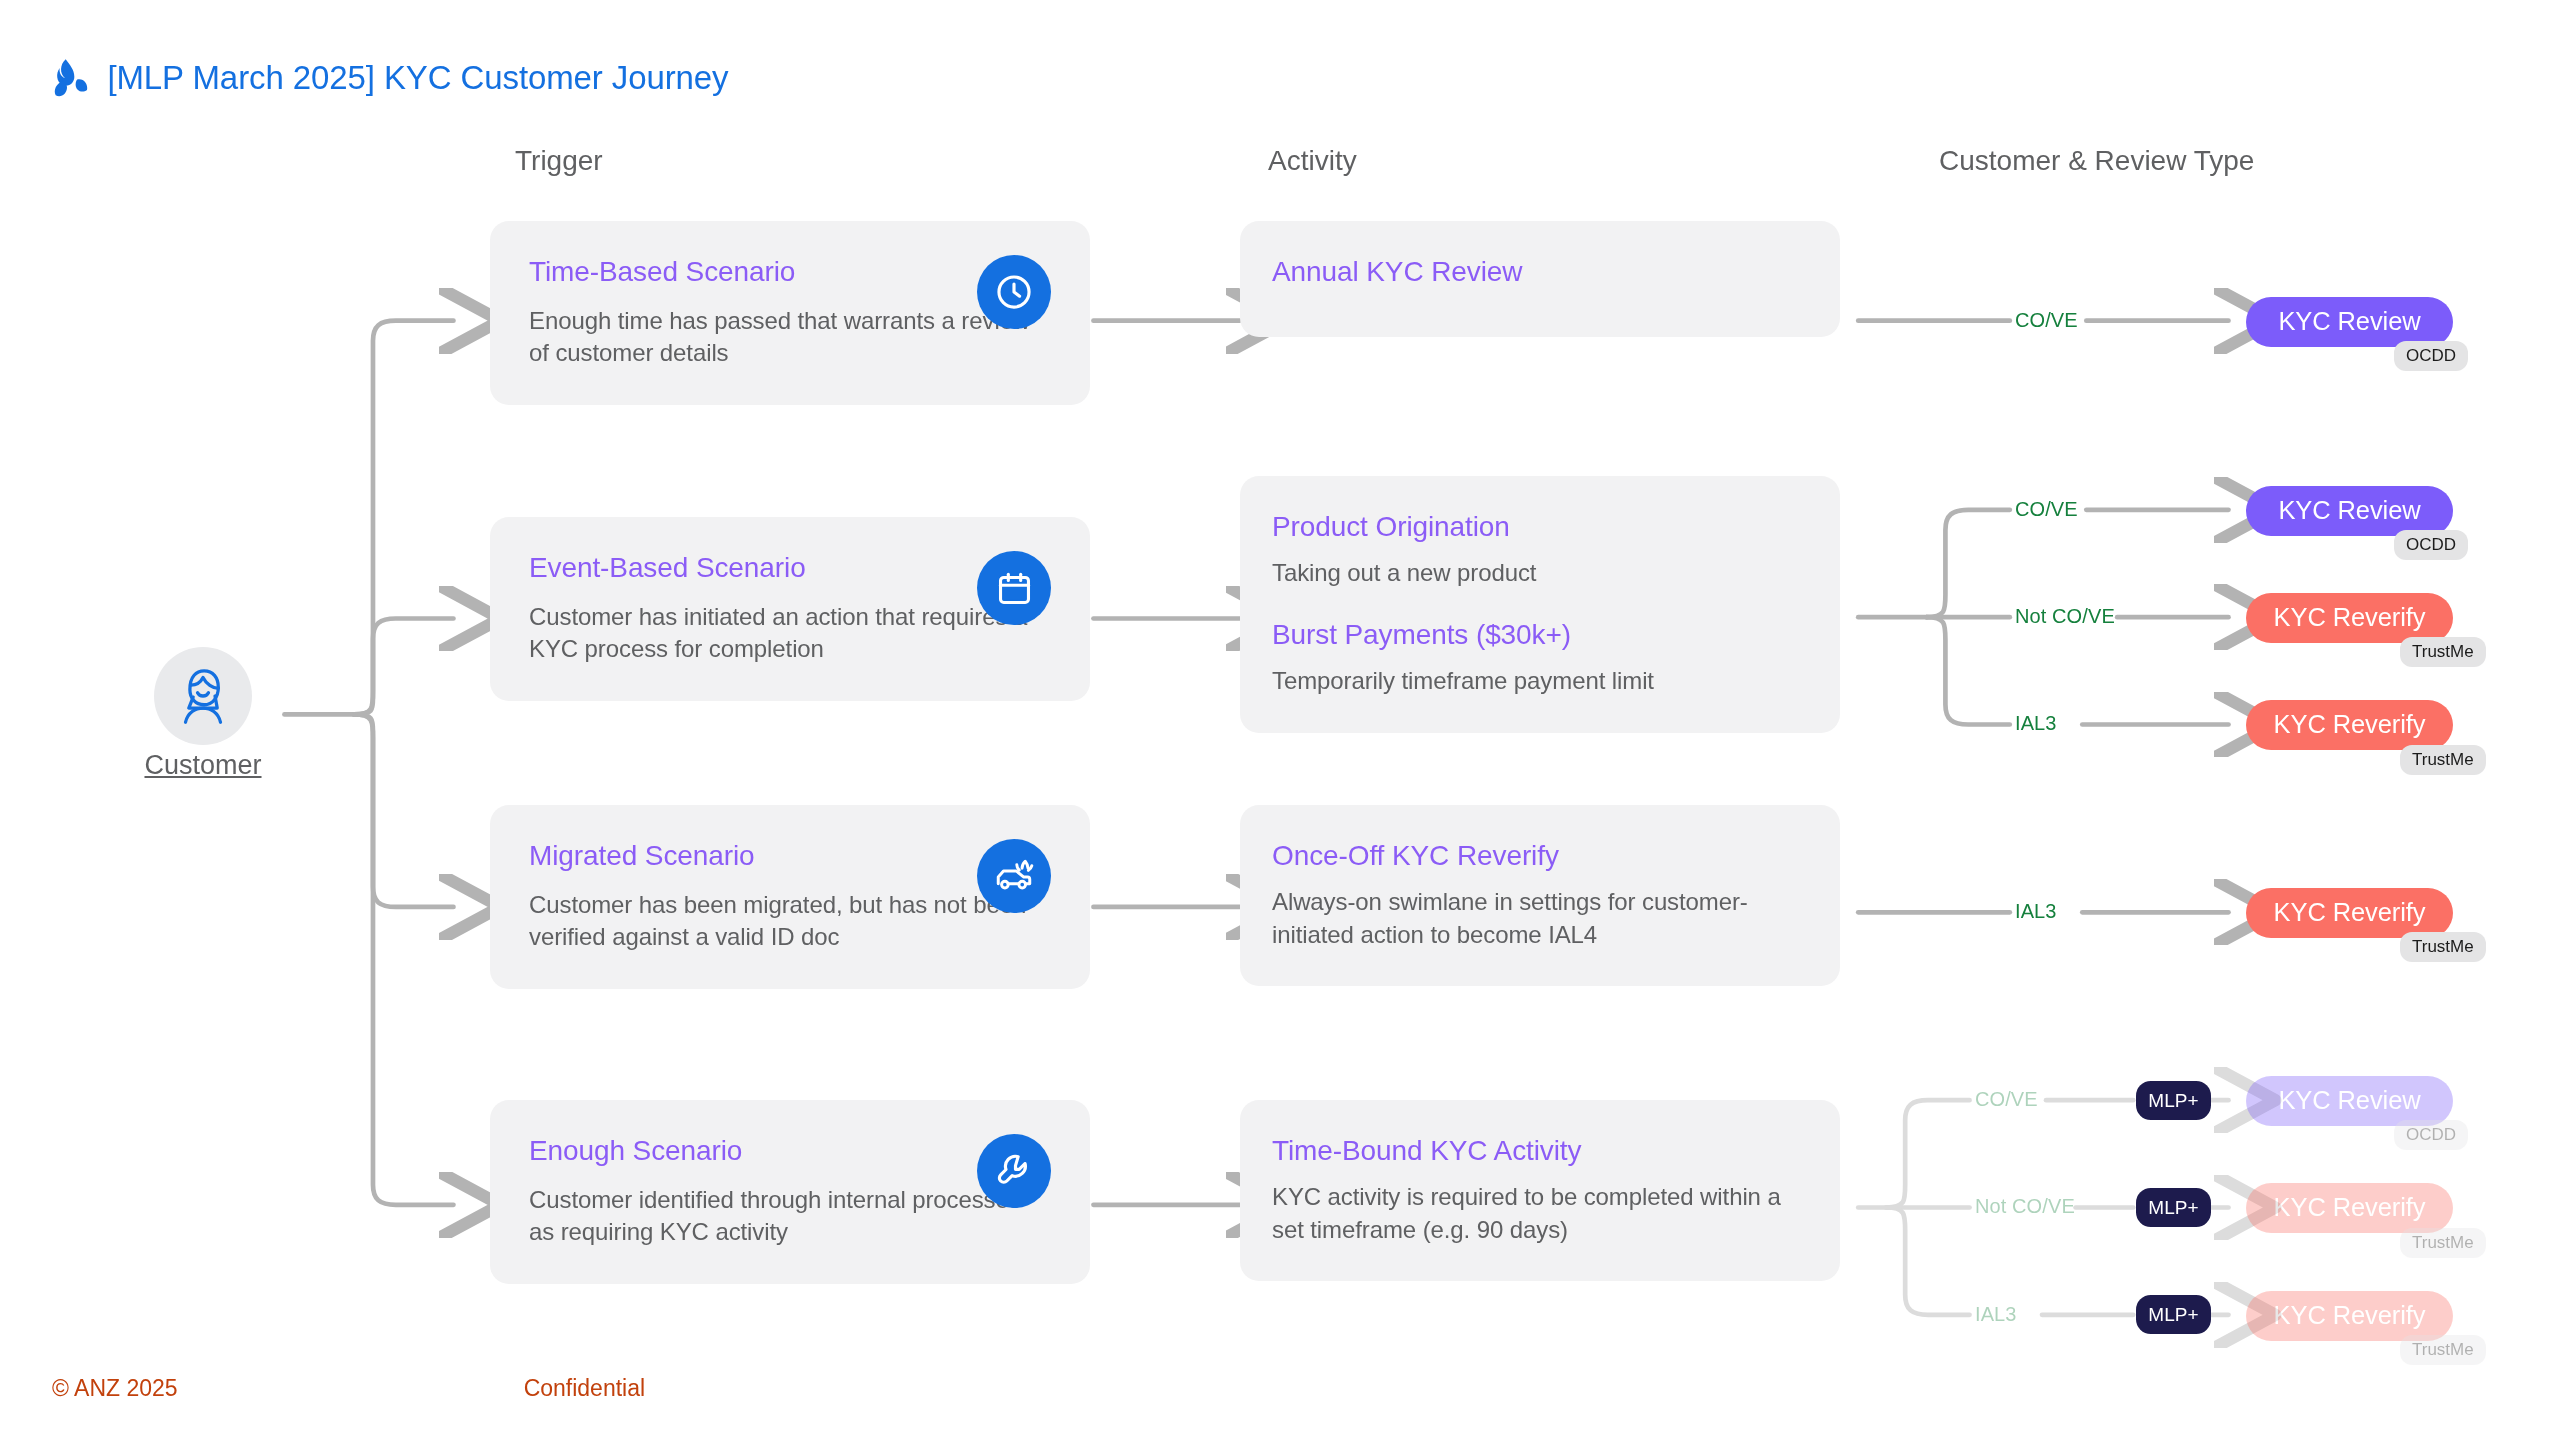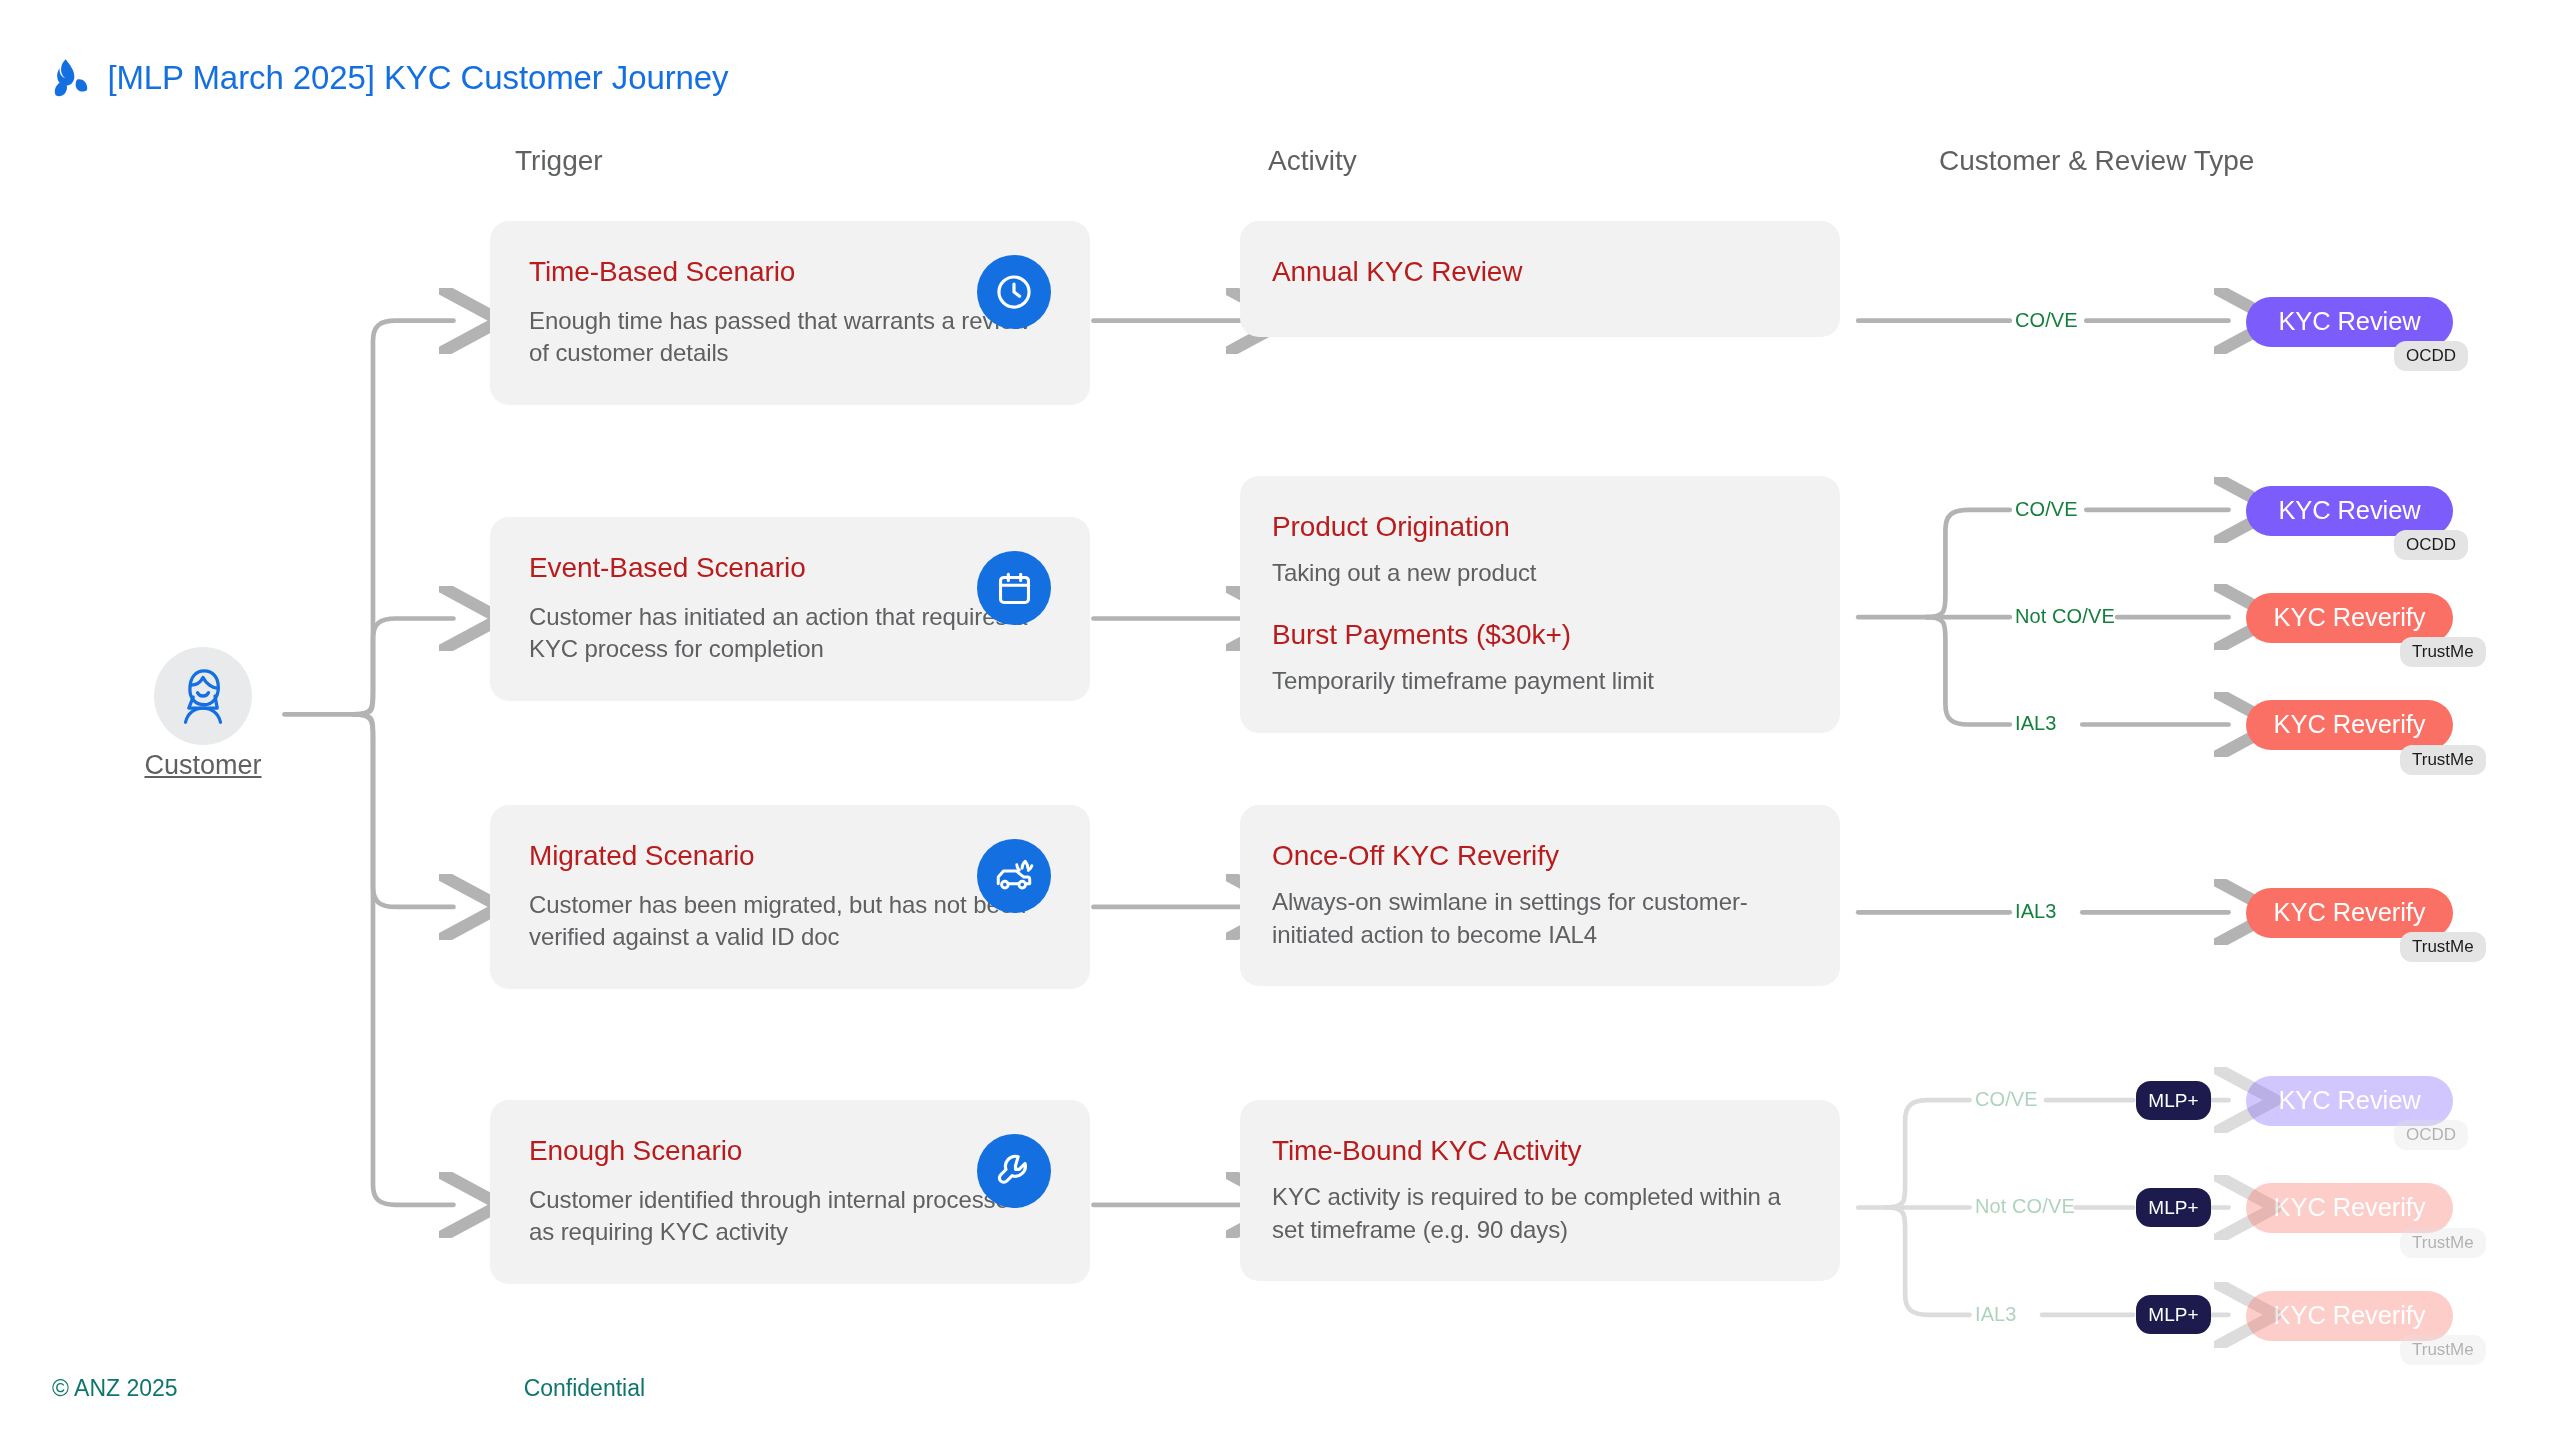--- a/index.html
+++ b/index.html
@@ -37,21 +37,21 @@
 
   
   .wires{position:absolute;left:0;top:0;width:2576px;height:1449px;pointer-events:none;}
 
   
   .card{
     position:absolute;background:#f2f2f3;border-radius:19px;
     box-sizing:border-box;
   }
   .card-title{
-    color:#b91c1c;font-size:28px;line-height:1.12;margin:0;
+    color:#8b5cf6;font-size:28px;line-height:1.12;margin:0;
     letter-spacing:-0.1px;
   }
   .card-sub{
     color:#5f6062;font-size:24px;line-height:1.36;margin:0;
     letter-spacing:-0.1px;
   }
   .trig-card{width:600px;padding:35px 39px;}
   .trig-card .card-title{margin-bottom:17.4px;padding-right:87px;}
   .icon-badge{
     position:absolute;right:39px;top:34px;
@@ -80,21 +80,21 @@
   .mlp-badge{
     position:absolute;background:#1d1b4d;color:#ffffff;
     border-radius:14.8px;height:39px;width:75px;font-size:19px;
     display:flex;align-items:center;justify-content:center;
     letter-spacing:0.1px;
   }
   .faded{opacity:0.34;}
 
   
   .footer{position:absolute;bottom:47px;left:52px;display:flex;gap:0;}
-  .footer span{color:#0f766e;font-size:23px;}
+  .footer span{color:#c2410c;font-size:23px;}
   .footer .conf{margin-left:346px;}
 </style>
 </head>
 <body>
 
 <div class="root">
 
   <div class="header">
     <span class="logo">
       <svg width="38" height="40" viewBox="0 0 56 60">

